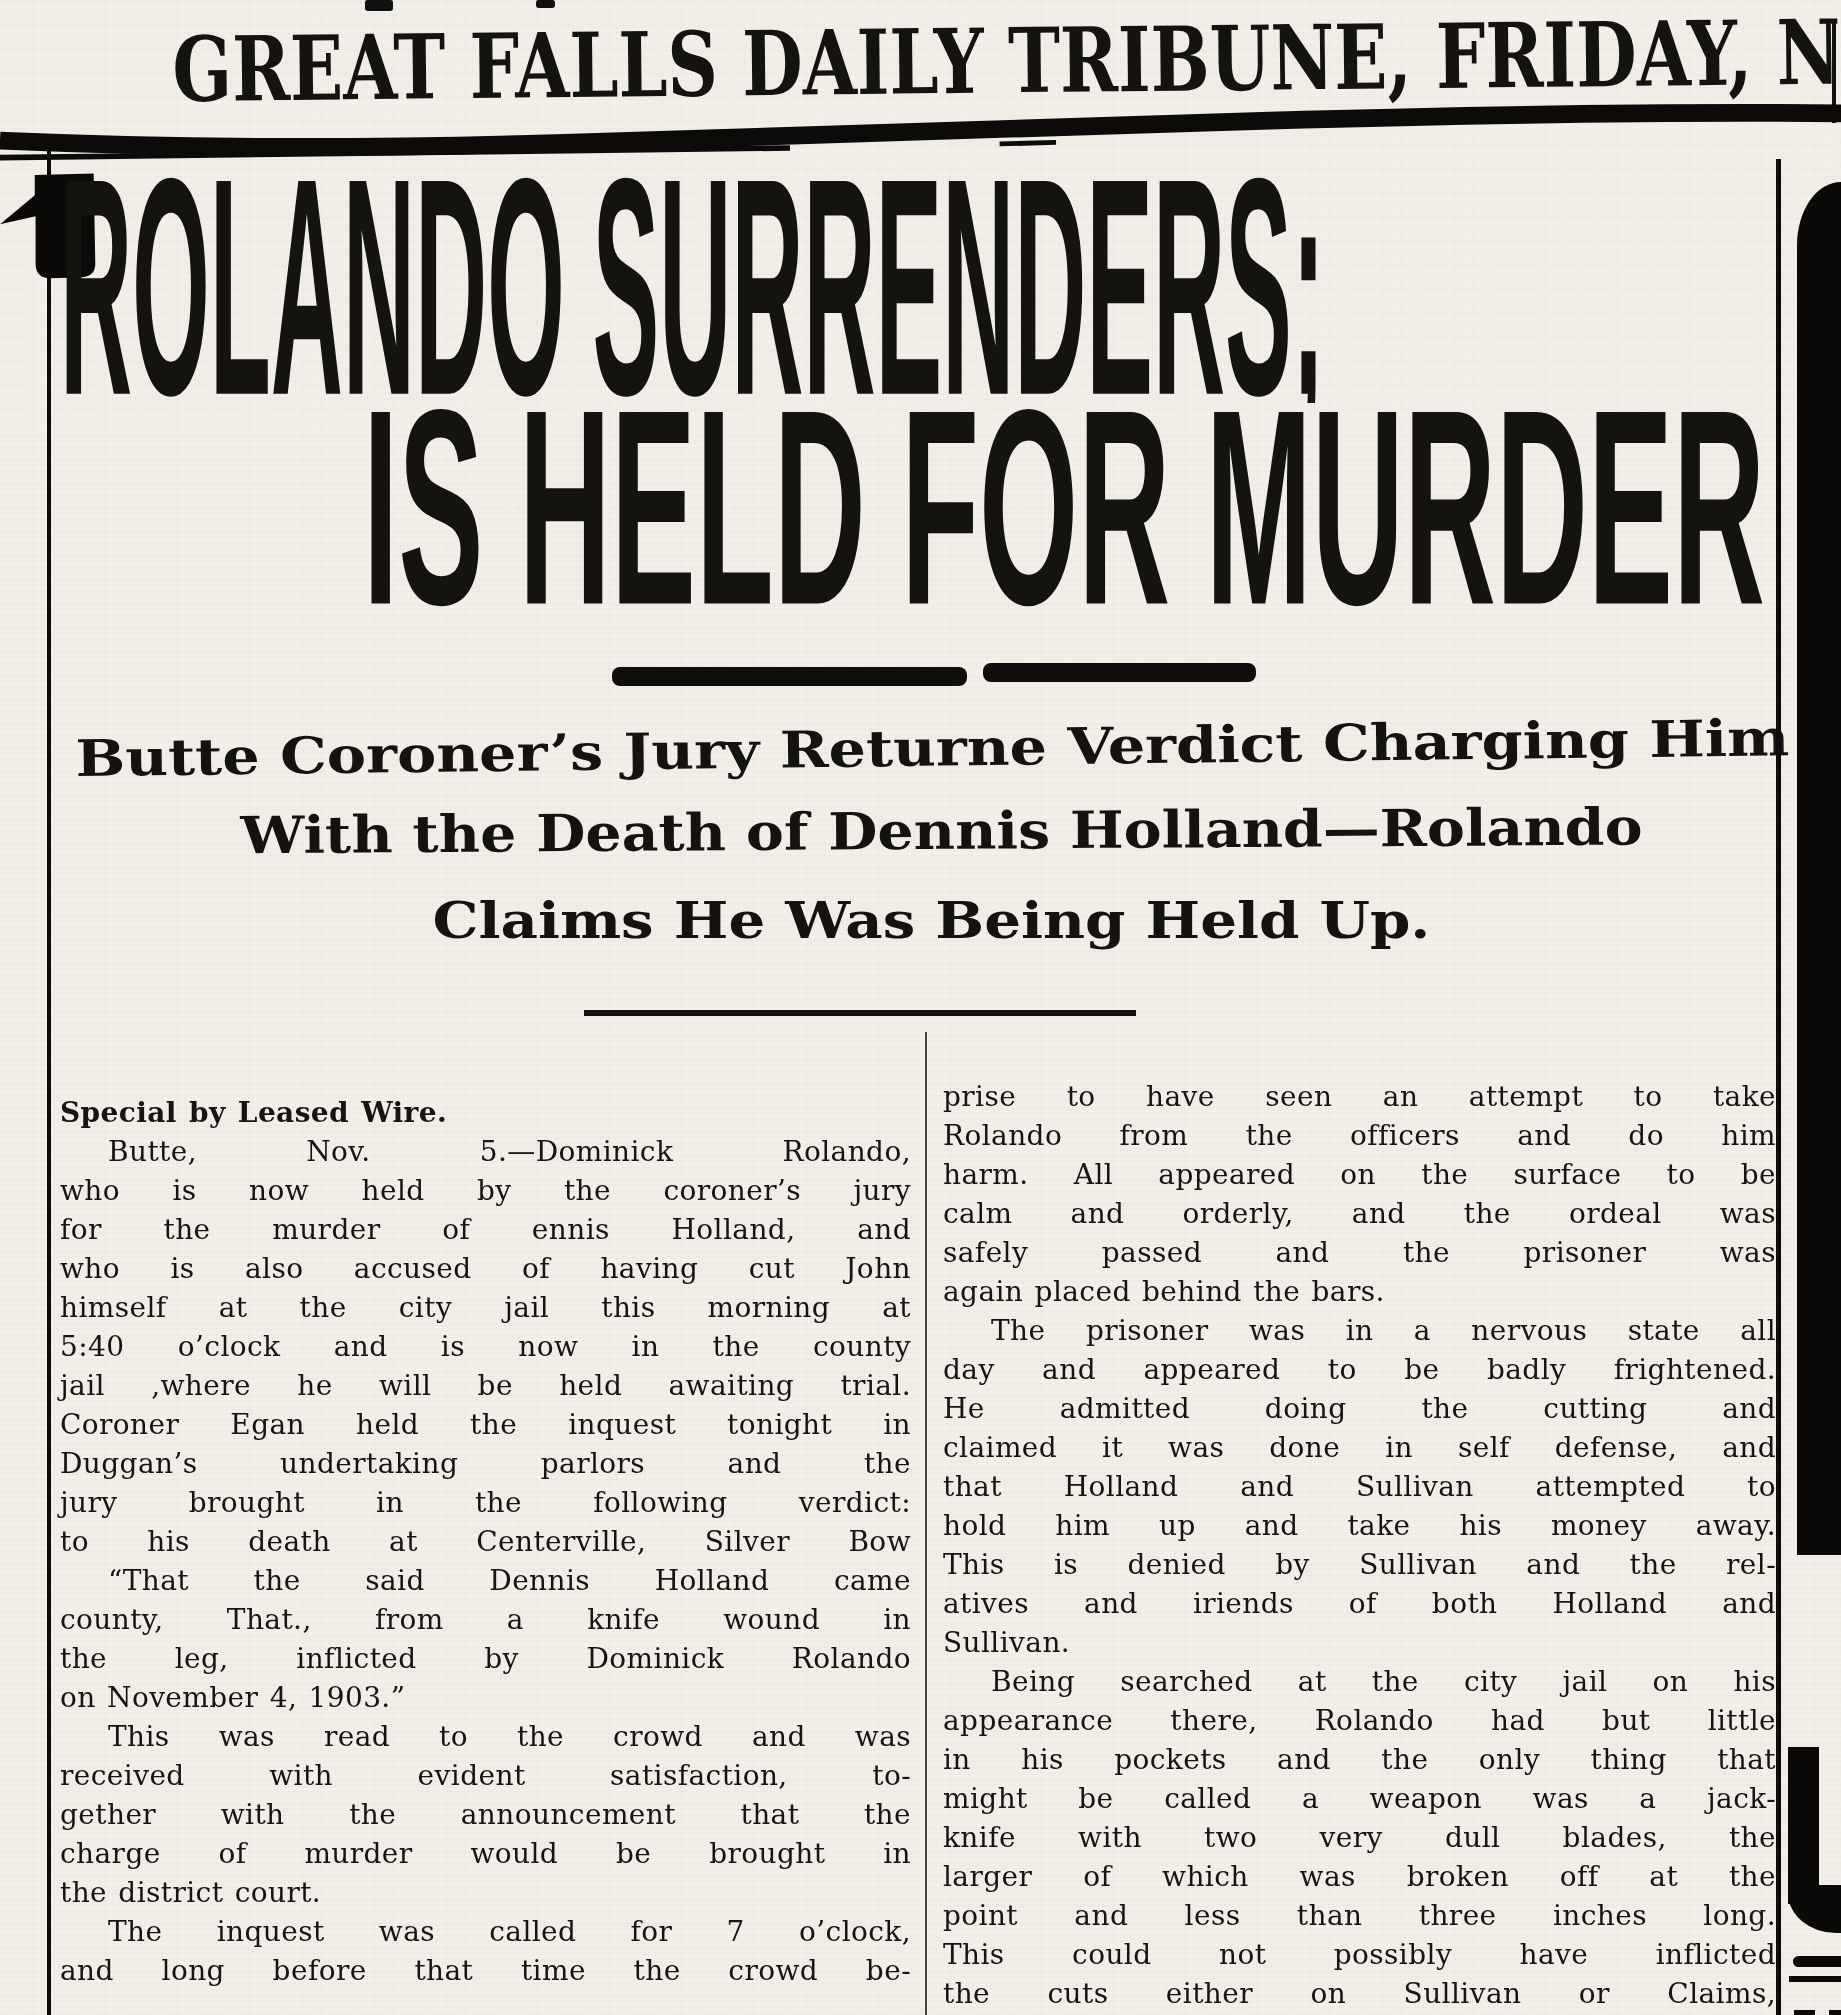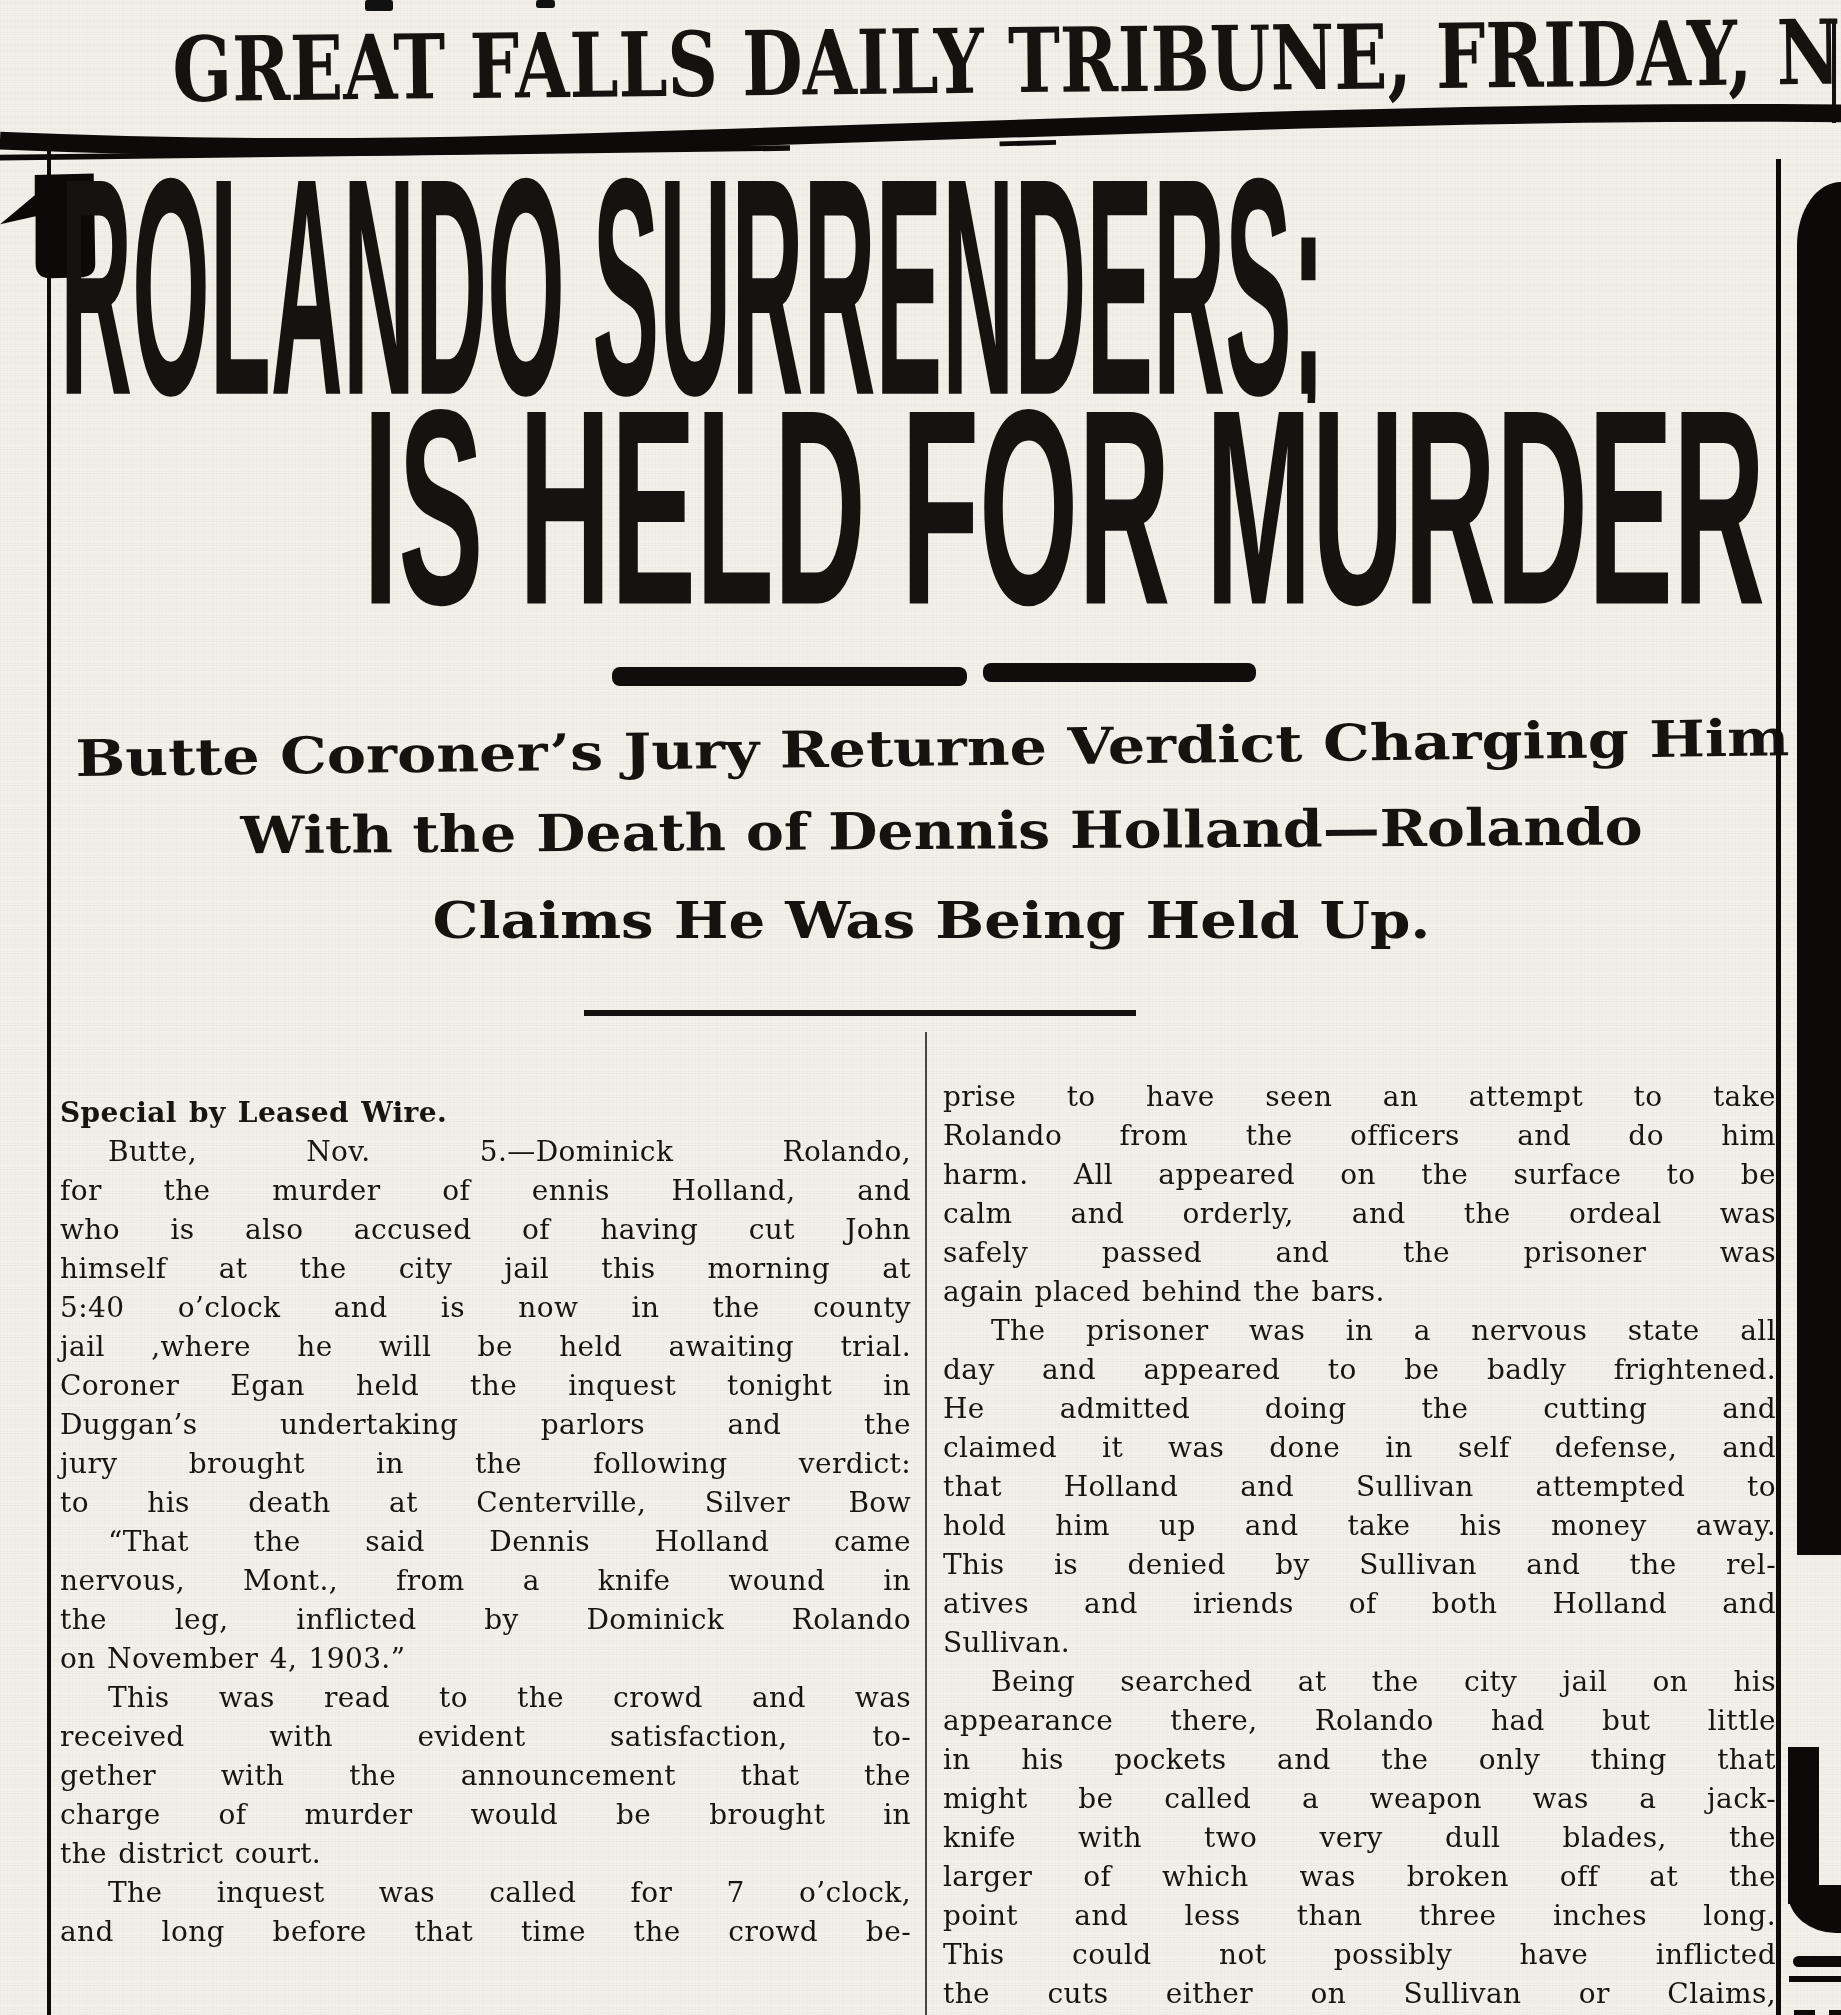--- a/index.html
+++ b/index.html
@@ -104,31 +104,32 @@
   <svg class="abs subhead-svg" style="left:429px; top:891px;" width="1005" height="60" viewBox="0 0 2495 150">
     <text x="0" y="118" font-size="128" font-weight="bold" textLength="2495" lengthAdjust="spacingAndGlyphs">Claims He Was Being Held Up.</text>
   </svg>
 
   <div class="abs" id="subhead-rule"></div>
 
   <div class="col" id="col-left">
 
   <div class="bline s-b">Special by Leased Wire.</div>
       <div class="bline s-i">Butte, Nov. 5.—Dominick Rolando,</div>
+      <div class="bline">who is now held by the coroner’s jury</div>
       <div class="bline">for the murder of ennis Holland, and</div>
       <div class="bline">who is also accused of having cut John</div>
       <div class="bline">himself at the city jail this morning at</div>
       <div class="bline">5:40 o’clock and is now in the county</div>
       <div class="bline">jail ,where he will be held awaiting trial.</div>
       <div class="bline">Coroner Egan held the inquest tonight in</div>
       <div class="bline">Duggan’s undertaking parlors and the</div>
       <div class="bline">jury brought in the following verdict:</div>
       <div class="bline">to his death at Centerville, Silver Bow</div>
       <div class="bline s-i">“That the said Dennis Holland came</div>
-      <div class="bline">nervous, Mont., from a knife wound in</div>
+      <div class="bline">county, That., from a knife wound in</div>
       <div class="bline">the leg, inflicted by Dominick Rolando</div>
       <div class="bline s-e">on November 4, 1903.”</div>
       <div class="bline s-i">This was read to the crowd and was</div>
       <div class="bline">received with evident satisfaction, to-</div>
       <div class="bline">gether with the announcement that the</div>
       <div class="bline">charge of murder would be brought in</div>
       <div class="bline s-e">the district court.</div>
       <div class="bline s-i">The inquest was called for 7 o’clock,</div>
       <div class="bline">and long before that time the crowd be-</div>
     </div>

